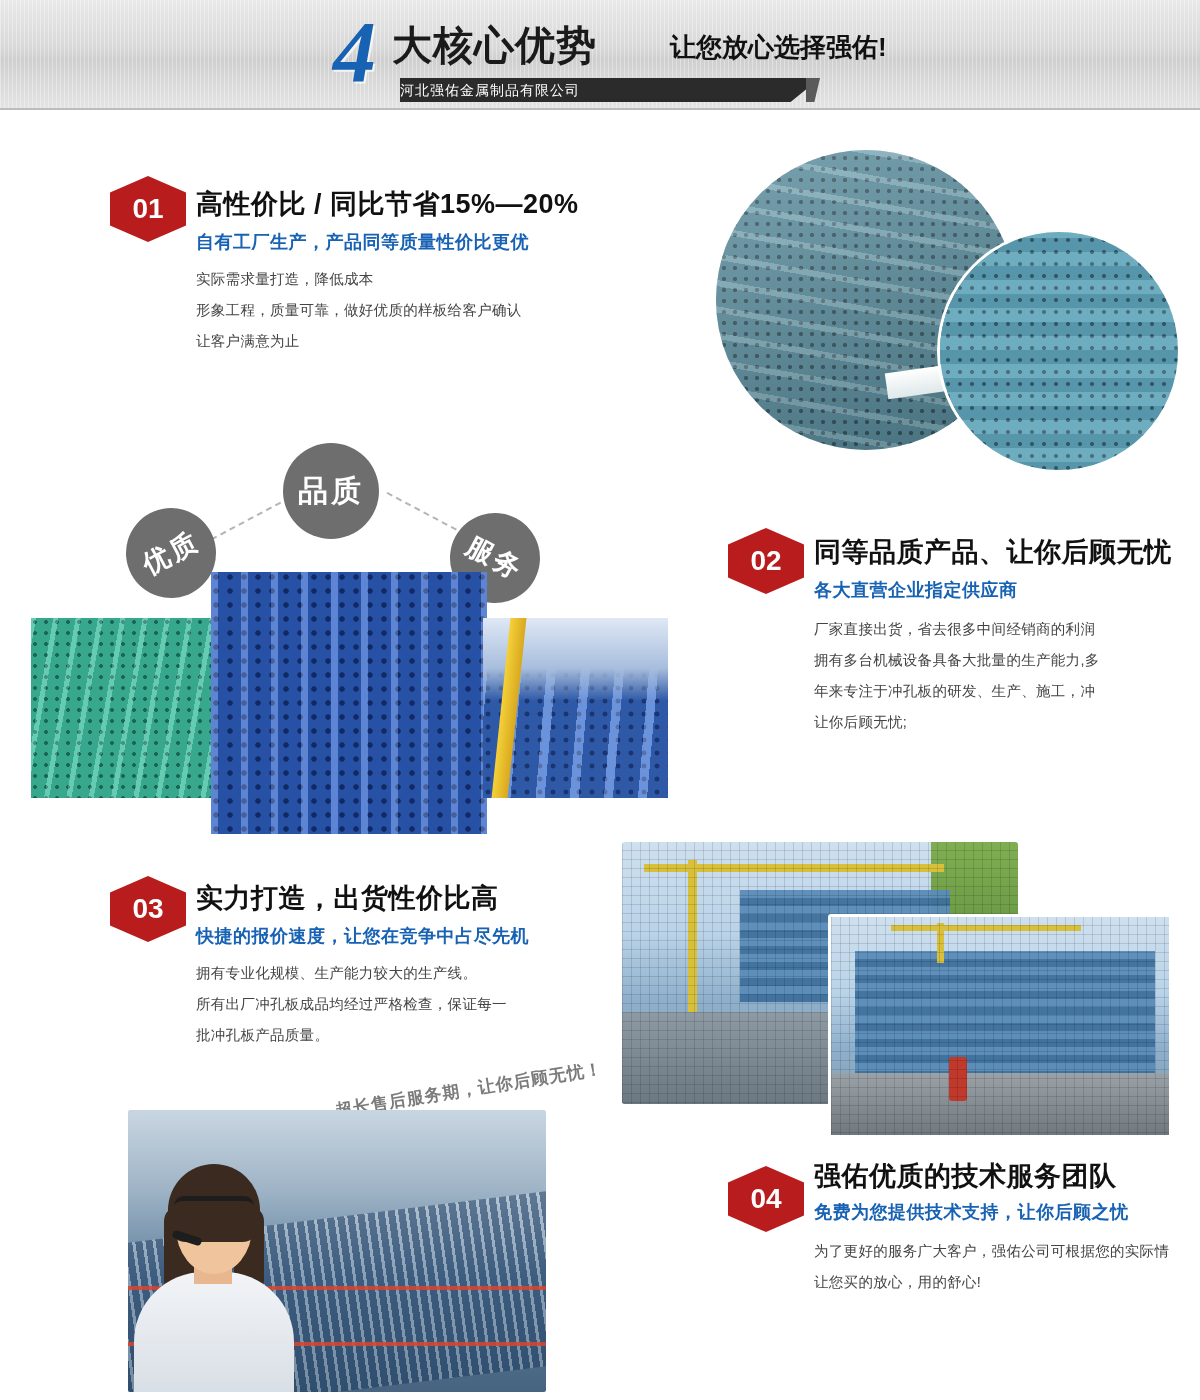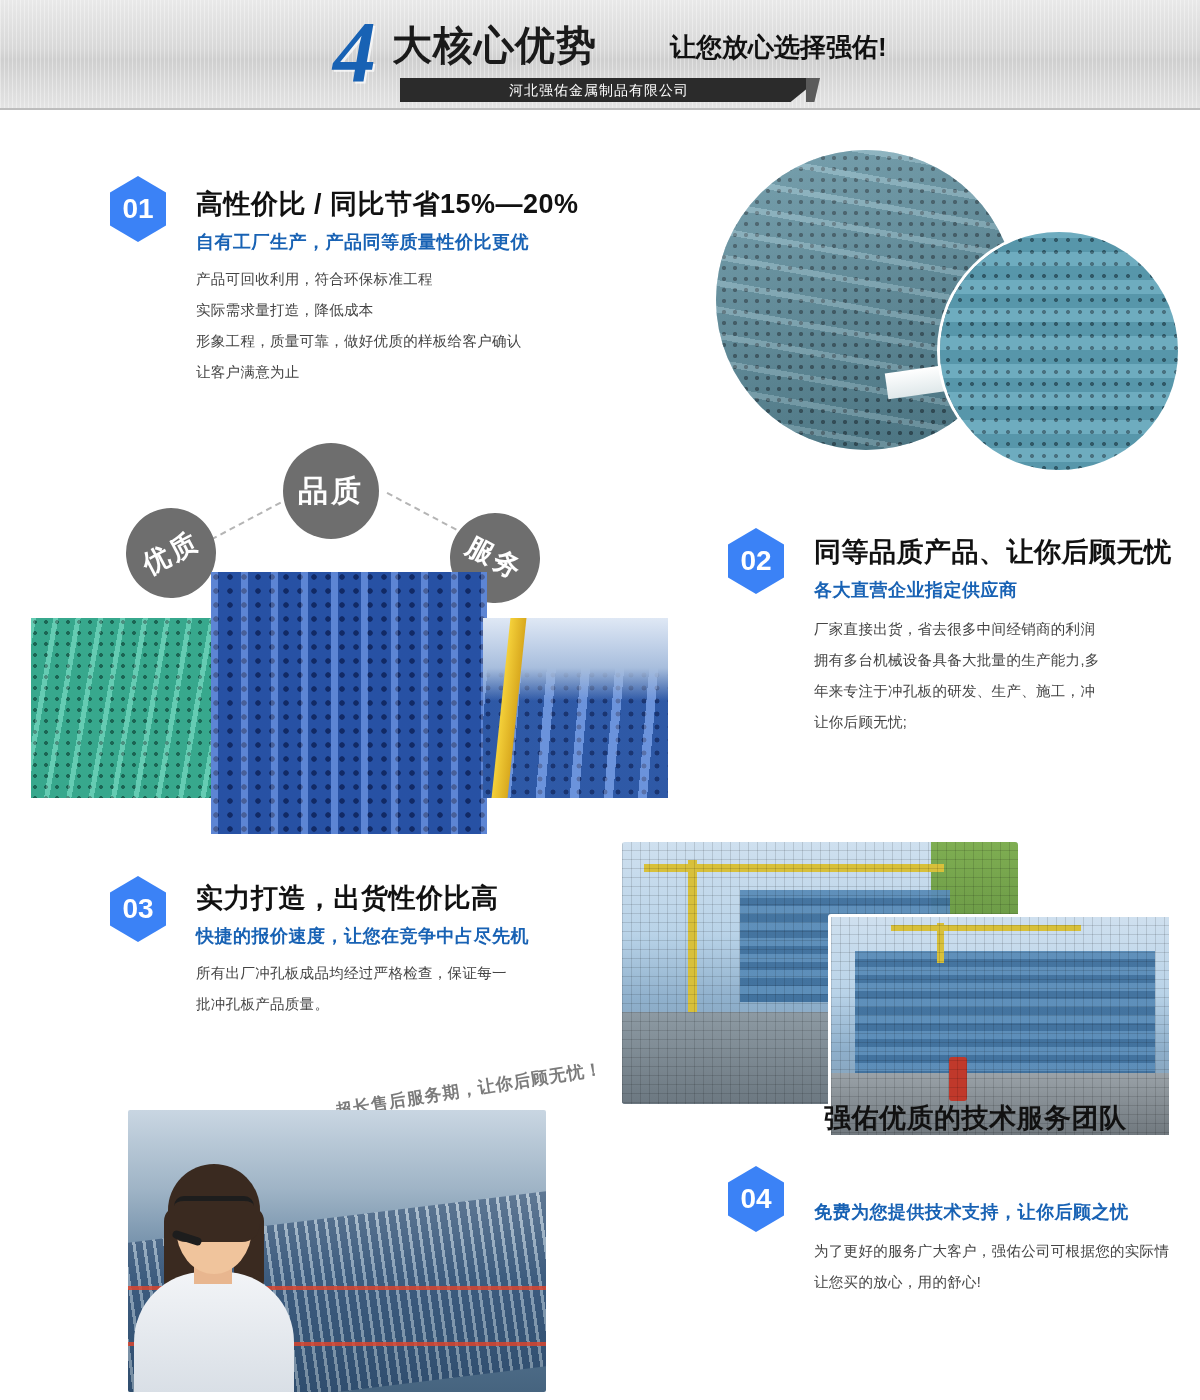--- a/index.html
+++ b/index.html
@@ -45,35 +45,35 @@
     letter-spacing: 0px;
     margin-left: 12px;
   }
   .head-ribbon {
     position: absolute; left: 400px; top: 78px;
     width: 420px; height: 24px;
     background: #2b2b2b;
     clip-path: polygon(0 0, 100% 0, 93% 100%, 0 100%);
   }
   .head-ribbon span {
-    display: block; text-align: center; color: #fff;
+    display: block; color: #fff;
     font-size: 14px; line-height: 24px; letter-spacing: 1px;
     padding-right: 22px;
   }
   .ribbon-tail {
     position: absolute; left: 806px; top: 78px;
     width: 14px; height: 24px; background: #5a5a5a;
     clip-path: polygon(0 0, 100% 0, 60% 100%, 0 100%);
   }
 
   
   .hex {
     position: absolute;
-    width: 56px; height: 66px;
-    background: #3b82f6;
+    width: 76px; height: 66px;
+    background: #b91c1c;
     clip-path: polygon(50% 0%, 100% 25%, 100% 75%, 50% 100%, 0% 75%, 0% 25%);
     color: #fff; font-size: 28px; font-weight: bold;
     display: flex; align-items: center; justify-content: center;
     font-family: "Liberation Sans", sans-serif;
   }
   .blk-title {
     position: absolute;
     font-size: 27px; font-weight: bold; color: #111;
     letter-spacing: 0.5px; white-space: nowrap;
   }
@@ -253,21 +253,20 @@
       <div class="ribbon-tail"></div>
     </div>
   </div>
 
   <div class="hex" style="left:110px; top:176px;">
     <span>01</span>
   </div>
   <div class="blk-title" style="left:196px; top:186px;">高性价比 / 同比节省15%—20%</div>
   <div class="blk-sub" style="left:196px; top:230px;">自有工厂生产，产品同等质量性价比更优</div>
   <div class="blk-body" style="left:196px; top:264px;">
-    <p>产品可回收利用，符合环保标准工程</p>
     <p>实际需求量打造，降低成本</p>
     <p>形象工程，质量可靠，做好优质的样板给客户确认</p>
     <p>让客户满意为止</p>
   </div>
 
   <div class="circ1">
     <div class="sheetA"></div>
     <div class="white-strip"></div>
   </div>
   <div class="circ2">
@@ -304,20 +303,21 @@
     <p>年来专注于冲孔板的研发、生产、施工，冲</p>
     <p>让你后顾无忧;</p>
   </div>
 
   <div class="hex" style="left:110px; top:876px;">
     <span>03</span>
   </div>
   <div class="blk-title" style="left:196px; top:880px;">实力打造，出货性价比高</div>
   <div class="blk-sub" style="left:196px; top:924px;">快捷的报价速度，让您在竞争中占尽先机</div>
   <div class="blk-body" style="left:196px; top:958px;">
+    <p>拥有专业化规模、生产能力较大的生产线。</p>
     <p>所有出厂冲孔板成品均经过严格检查，保证每一</p>
     <p>批冲孔板产品质量。</p>
   </div>
 
   <div class="imgbox site" style="left:622px; top:842px; width:396px; height:262px; border-radius:3px;">
     <div class="green-trees"></div>
     <div class="blue-glass" style="left:118px; top:48px; width:210px; height:112px;"></div>
     <div class="tower" style="left:66px; top:18px; width:9px; height:230px;"></div>
     <div class="tower" style="left:22px; top:22px; width:300px; height:8px;"></div>
     <div style="position:absolute; left:0; bottom:0; width:100%; height:92px; background:linear-gradient(180deg,#8d9aa3,#6c7881);"></div>
@@ -347,20 +347,20 @@
       <div class="head"></div>
       <div class="hair"></div>
       <div class="band"></div>
       <div class="mic"></div>
     </div>
   </div>
 
   <div class="hex" style="left:728px; top:1166px;">
     <span>04</span>
   </div>
-  <div class="blk-title" style="left:814px; top:1100px;margin-left:10px;">强佑优质的技术服务团队</div>
+  <div class="blk-title" style="left:814px; top:1158px;">强佑优质的技术服务团队</div>
   <div class="blk-sub" style="left:814px; top:1200px;">免费为您提供技术支持，让你后顾之忧</div>
   <div class="blk-body" style="left:814px; top:1236px;">
     <p>为了更好的服务广大客户，强佑公司可根据您的实际情</p>
     <p>让您买的放心，用的舒心!</p>
   </div>
 
 </div>
 
 </body></html>

